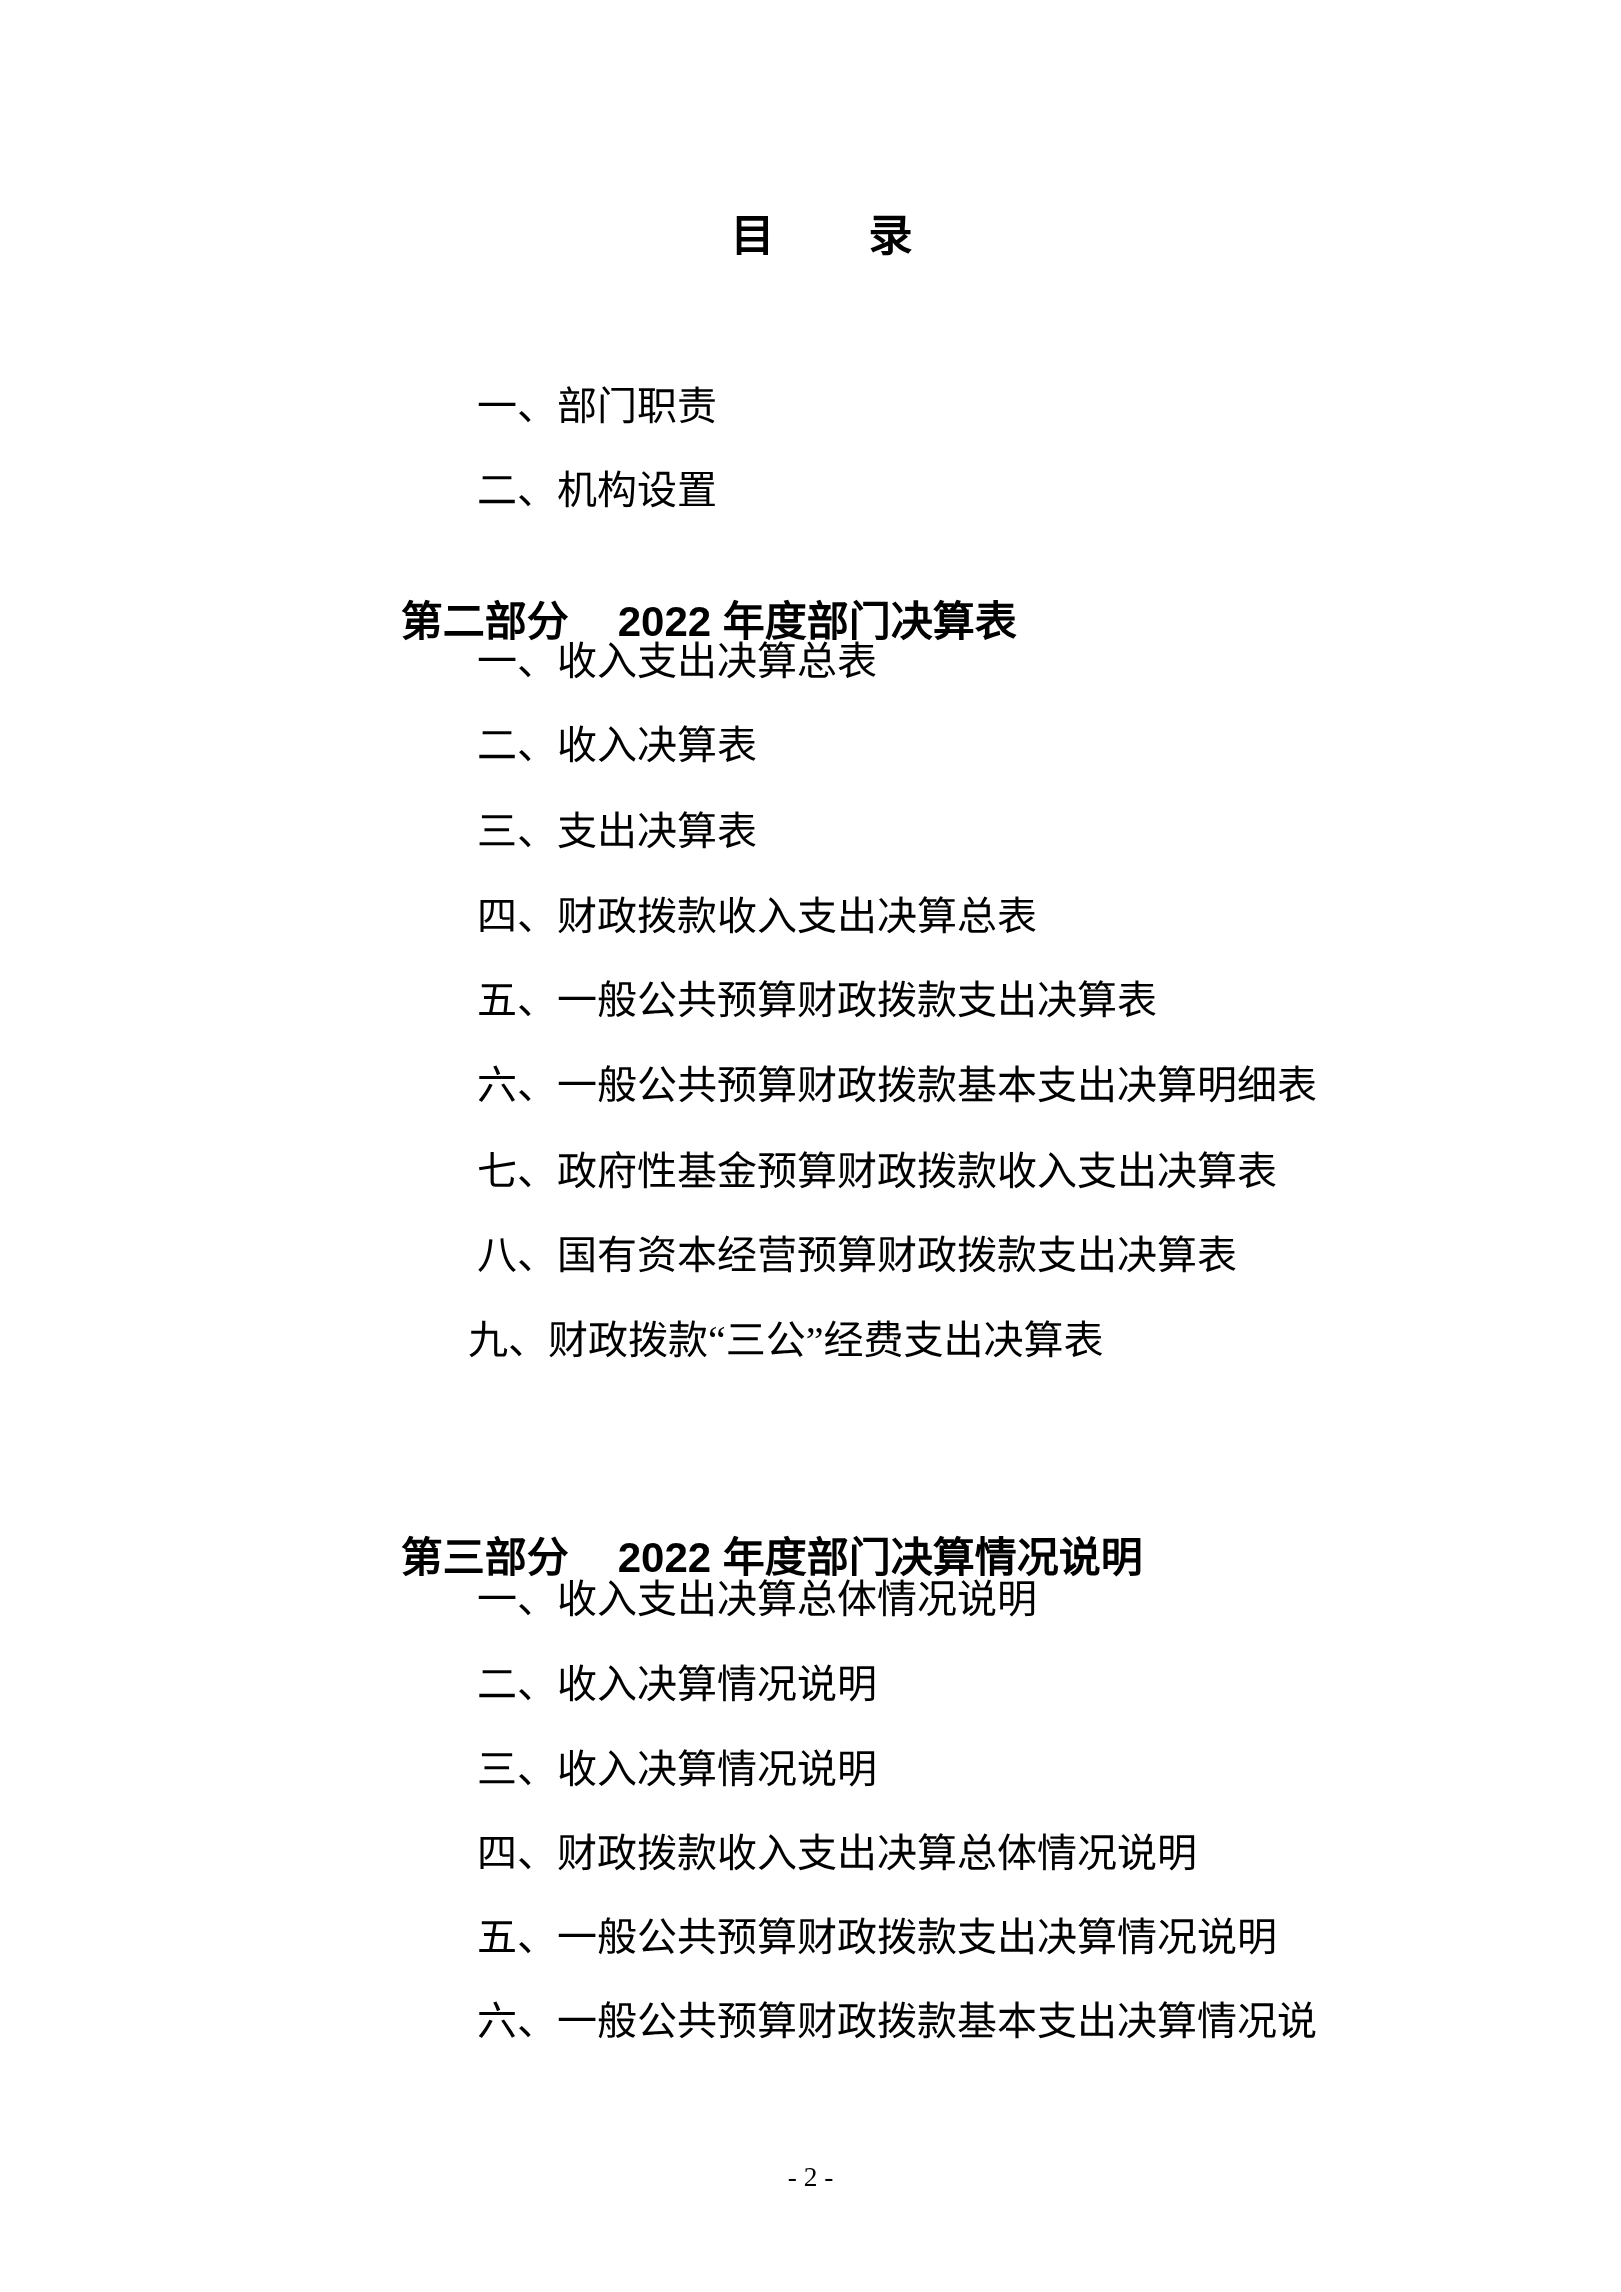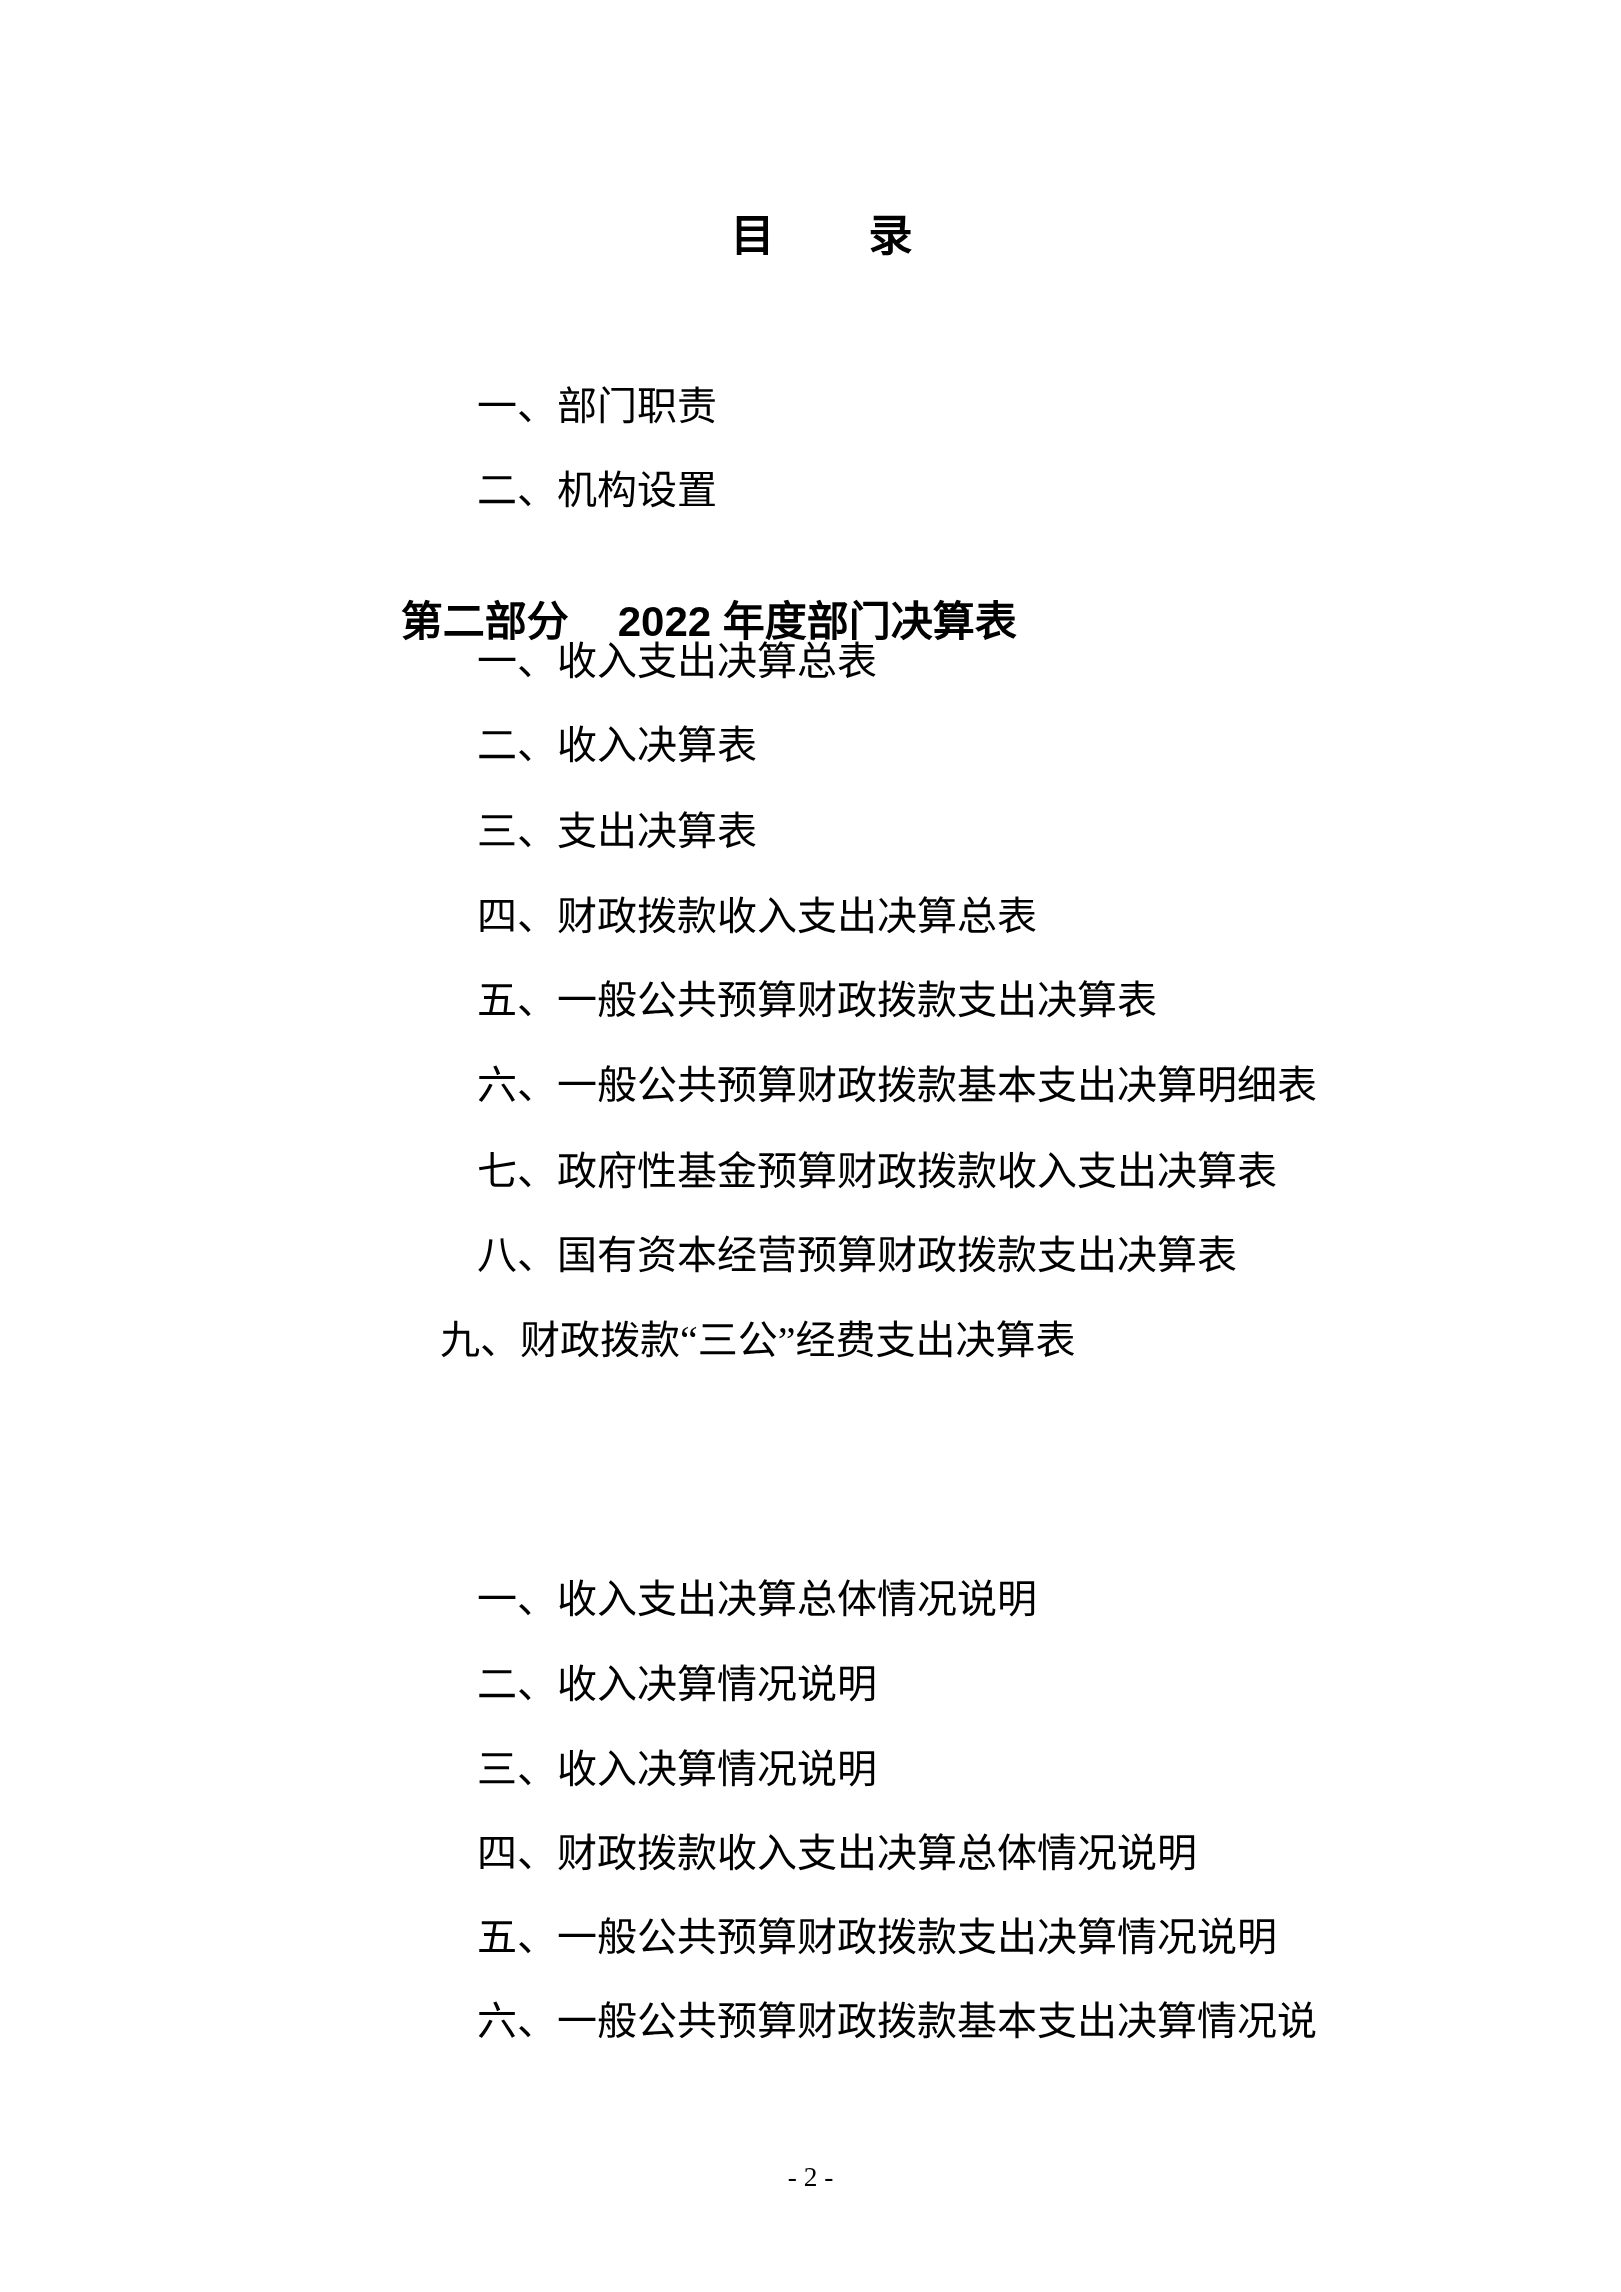--- a/index.html
+++ b/index.html
@@ -44,21 +44,21 @@
   .toc-item {
     position: absolute;
     left: 477px;
     font-family: "Liberation Serif", "DejaVu Serif", serif;
     font-weight: 400;
     font-size: 40px;
     line-height: 1.1;
     white-space: pre;
   }
   .toc-item.shift-l {
-    left: 440px;
+    left: 468px;
   }
   .page-footer {
     position: absolute;
     top: 2162px;
     left: 0;
     right: 0;
     text-align: center;
     font-family: "Liberation Serif", "DejaVu Serif", serif;
     font-size: 27.4px;
     line-height: 1.1;
@@ -81,20 +81,23 @@
   <div class="toc-item" style="top:640px">一、收入支出决算总表</div>
   <div class="toc-item" style="top:724px">二、收入决算表</div>
   <div class="toc-item" style="top:810px">三、支出决算表</div>
   <div class="toc-item" style="top:895px">四、财政拨款收入支出决算总表</div>
   <div class="toc-item" style="top:979px">五、一般公共预算财政拨款支出决算表</div>
   <div class="toc-item" style="top:1064px">六、一般公共预算财政拨款基本支出决算明细表</div>
   <div class="toc-item" style="top:1150px">七、政府性基金预算财政拨款收入支出决算表</div>
   <div class="toc-item" style="top:1234px">八、国有资本经营预算财政拨款支出决算表</div>
   <div class="toc-item shift-l" style="top:1319px">九、财政拨款“三公”经费支出决算表</div>
 
+  <div class="part-heading" style="top:1489px">
+    <span class="ph-num">第三部分</span><span class="ph-title">2022 年度部门决算情况说明</span>
+  </div>
   <div class="toc-item" style="top:1578px">一、收入支出决算总体情况说明</div>
   <div class="toc-item" style="top:1663px">二、收入决算情况说明</div>
   <div class="toc-item" style="top:1748px">三、收入决算情况说明</div>
   <div class="toc-item" style="top:1832px">四、财政拨款收入支出决算总体情况说明</div>
   <div class="toc-item" style="top:1916px">五、一般公共预算财政拨款支出决算情况说明</div>
   <div class="toc-item" style="top:2000px">六、一般公共预算财政拨款基本支出决算情况说</div>
 
   <div class="page-footer">- 2 -</div>
 
 </div>

